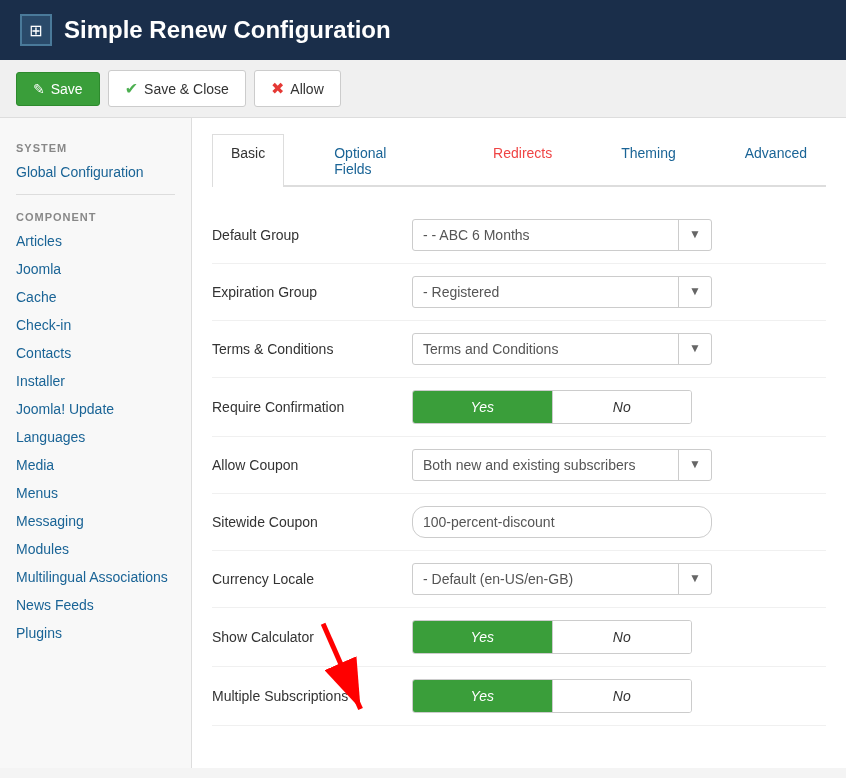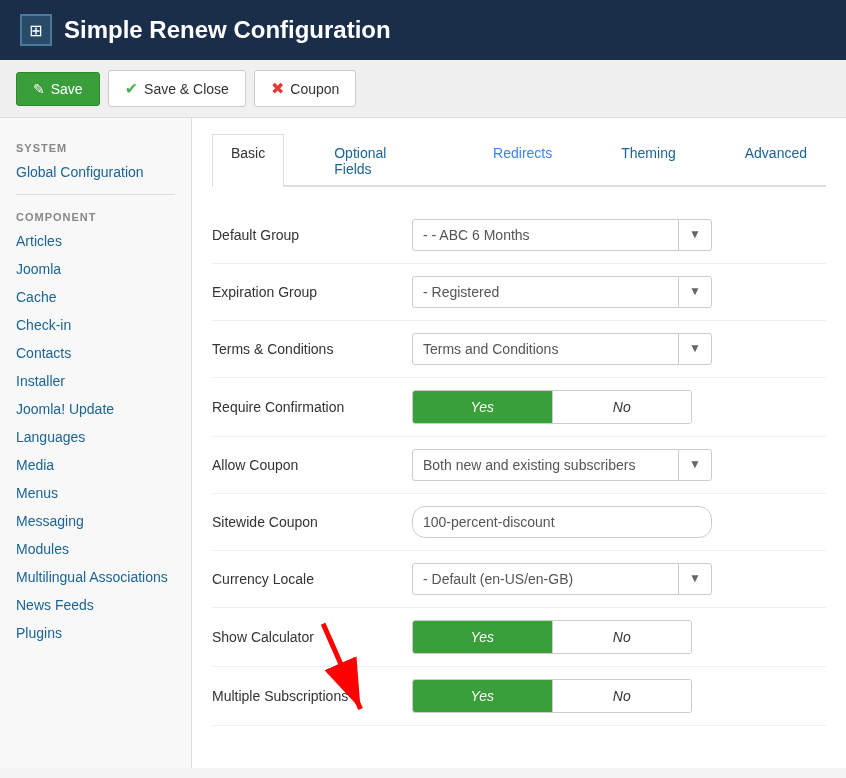--- a/index.html
+++ b/index.html
@@ -202,21 +202,21 @@
   <button class="btn btn-save">
     <span>✎</span>
     <span>Save</span>
   </button>
   <button class="btn btn-save-close">
     <span class="checkmark">✔</span>
     <span>Save &amp; Close</span>
   </button>
   <button class="btn btn-cancel">
     <span class="xmark">✖</span>
-    <span>Coupon</span>
+    <span>Allow</span>
   </button>
 </div>
 
 <div class="main-layout">
 
   <div class="sidebar">
     <div class="sidebar-section-label">SYSTEM</div>
     <div class="sidebar-item">Global Configuration</div>
     <hr class="sidebar-divider">
     <div class="sidebar-section-label">COMPONENT</div>
@@ -235,21 +235,21 @@
     <div class="sidebar-item">Multilingual Associations</div>
     <div class="sidebar-item">News Feeds</div>
     <div class="sidebar-item">Plugins</div>
   </div>
 
   <div class="content">
 
     <div class="tabs">
       <div class="tab active">Basic</div>
       <div class="tab" style="color:#1a6496;">Optional Fields</div>
-      <div class="tab" style="color:#3b82f6;">Redirects</div>
+      <div class="tab" style="color:#ef4444;">Redirects</div>
       <div class="tab" style="color:#1a6496;">Theming</div>
       <div class="tab" style="color:#1a6496;">Advanced</div>
     </div>
 
     <div>
 
       <div class="form-row">
         <div class="form-label">Default Group</div>
         <div class="form-control">
           <div class="select-wrapper">

